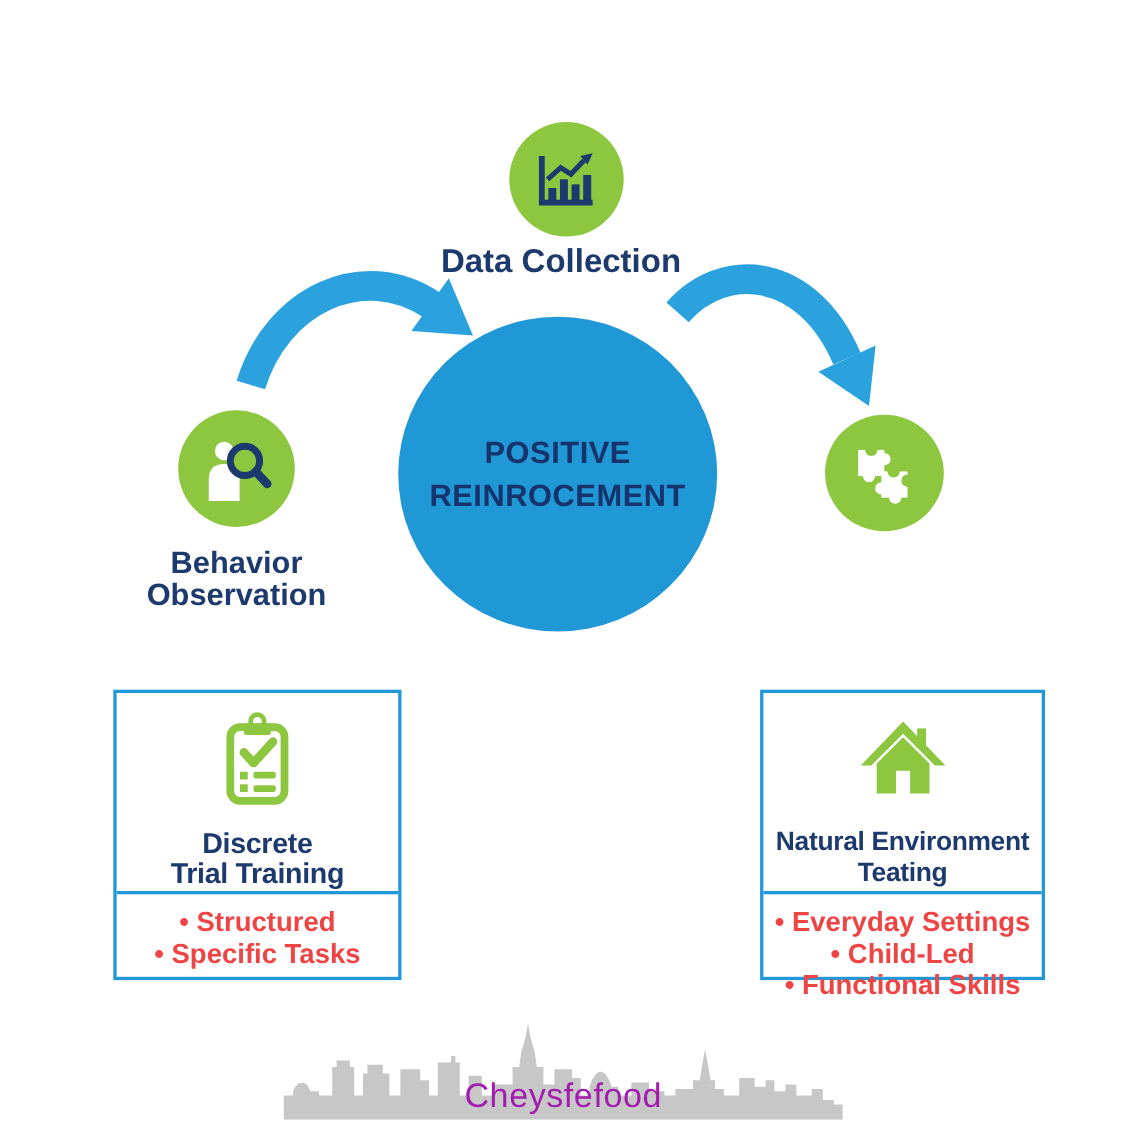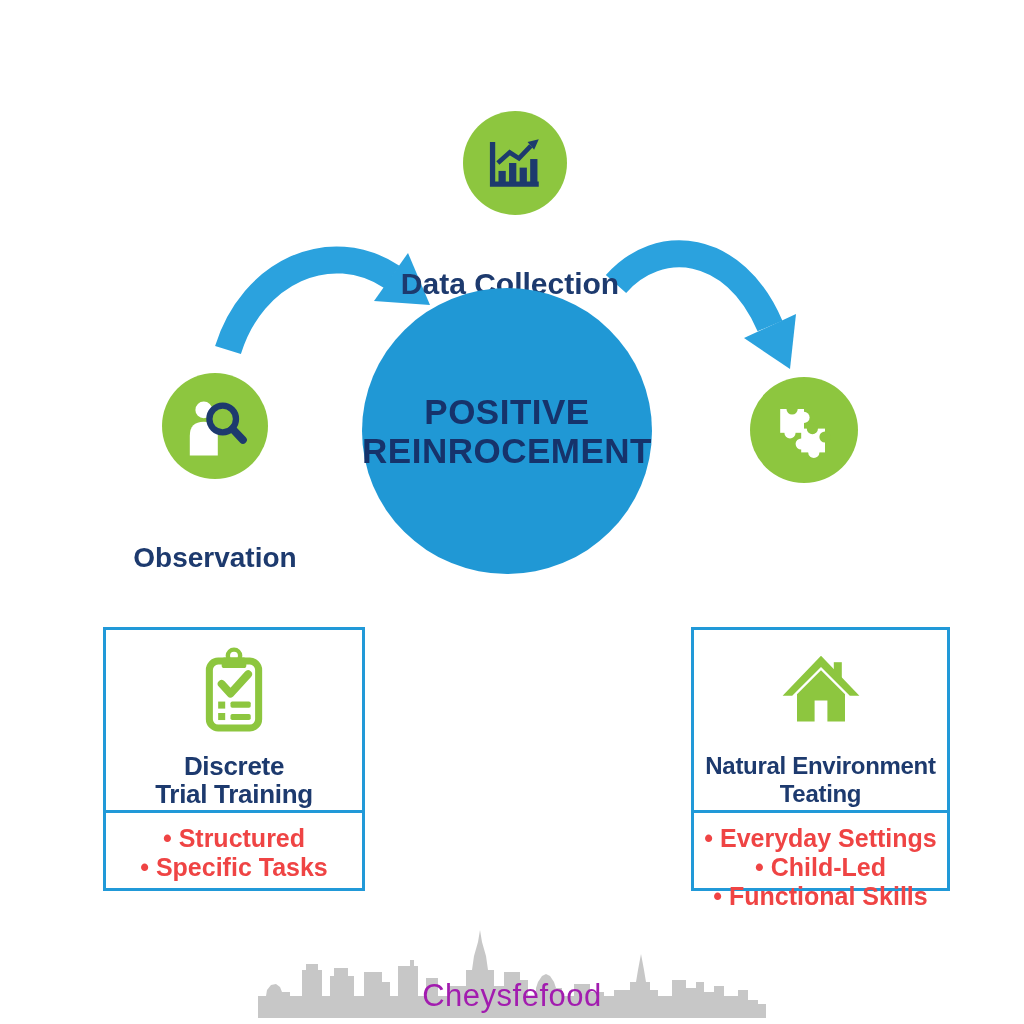--- a/index.html
+++ b/index.html
@@ -11,29 +11,29 @@
   svg{display:block;}
 
   
   .arrows{position:absolute;left:0;top:0;width:1024px;height:1024px;pointer-events:none;}
 
   
   .center-circle{
     position:absolute;left:362px;top:288px;width:290px;height:286px;border-radius:50%;
     background:#2098d5;display:flex;align-items:center;justify-content:center;text-align:center;
   }
-  .center-title{color:#16336b;font-weight:bold;font-size:35px;line-height:39px;letter-spacing:.5px;}
+  .center-title{color:#16336b;font-weight:bold;font-size:28px;line-height:39px;letter-spacing:.5px;}
 
   
   .badge{border-radius:50%;background:#8dc63f;display:flex;align-items:center;justify-content:center;}
   .badge-top{left:463px;top:111px;width:104px;height:104px;}
   .badge-left{left:162px;top:373px;width:106px;height:106px;}
   .badge-right{left:750px;top:377px;width:108px;height:106px;}
 
-  .node-label{color:#1d3a6e;font-weight:bold;text-align:center;margin-top:46px;}
+  .node-label{color:#1d3a6e;font-weight:bold;text-align:center;}
   .label-top{left:335px;top:221px;width:350px;font-size:30px;}
   .label-left{left:65px;top:497px;width:300px;font-size:28px;line-height:29px;}
   .label-right{left:653px;top:508px;width:300px;font-size:28px;}
 
   
   .card{
     position:absolute;top:627px;height:264px;border:3px solid #2199d8;background:#ffffff;
     box-sizing:border-box;
   }
   .card-1{left:103px;width:262px;}
@@ -89,20 +89,21 @@
 
   <div class="abs badge badge-left">
     <svg width="70" height="70" viewBox="0 0 100 100">
       <circle cx="34" cy="27" r="12" fill="#ffffff"></circle>
       <path d="M14 92 V64 Q14 44 34 44 Q54 44 54 64 V92 Z" fill="#ffffff"></path>
       <circle cx="61" cy="40" r="19" fill="none" stroke="#1d3a6e" stroke-width="9"></circle>
       <line x1="75" y1="54" x2="90" y2="70" stroke="#1d3a6e" stroke-width="11" stroke-linecap="round"></line>
     </svg>
   </div>
   <div class="abs node-label label-left">
+    <div>Behavior</div>
     <div>Observation</div>
   </div>
 
   <div class="abs badge badge-right">
     <svg width="70" height="70" viewBox="0 0 100 100">
       <rect x="16" y="20" width="34" height="34" fill="#ffffff"></rect>
       <circle cx="50" cy="32" r="8" fill="#ffffff"></circle>
       <circle cx="30" cy="54" r="8" fill="#ffffff"></circle>
       <circle cx="33" cy="20" r="8" fill="#8dc63f"></circle>
       <rect x="46" y="48" width="34" height="34" fill="#ffffff"></rect>

